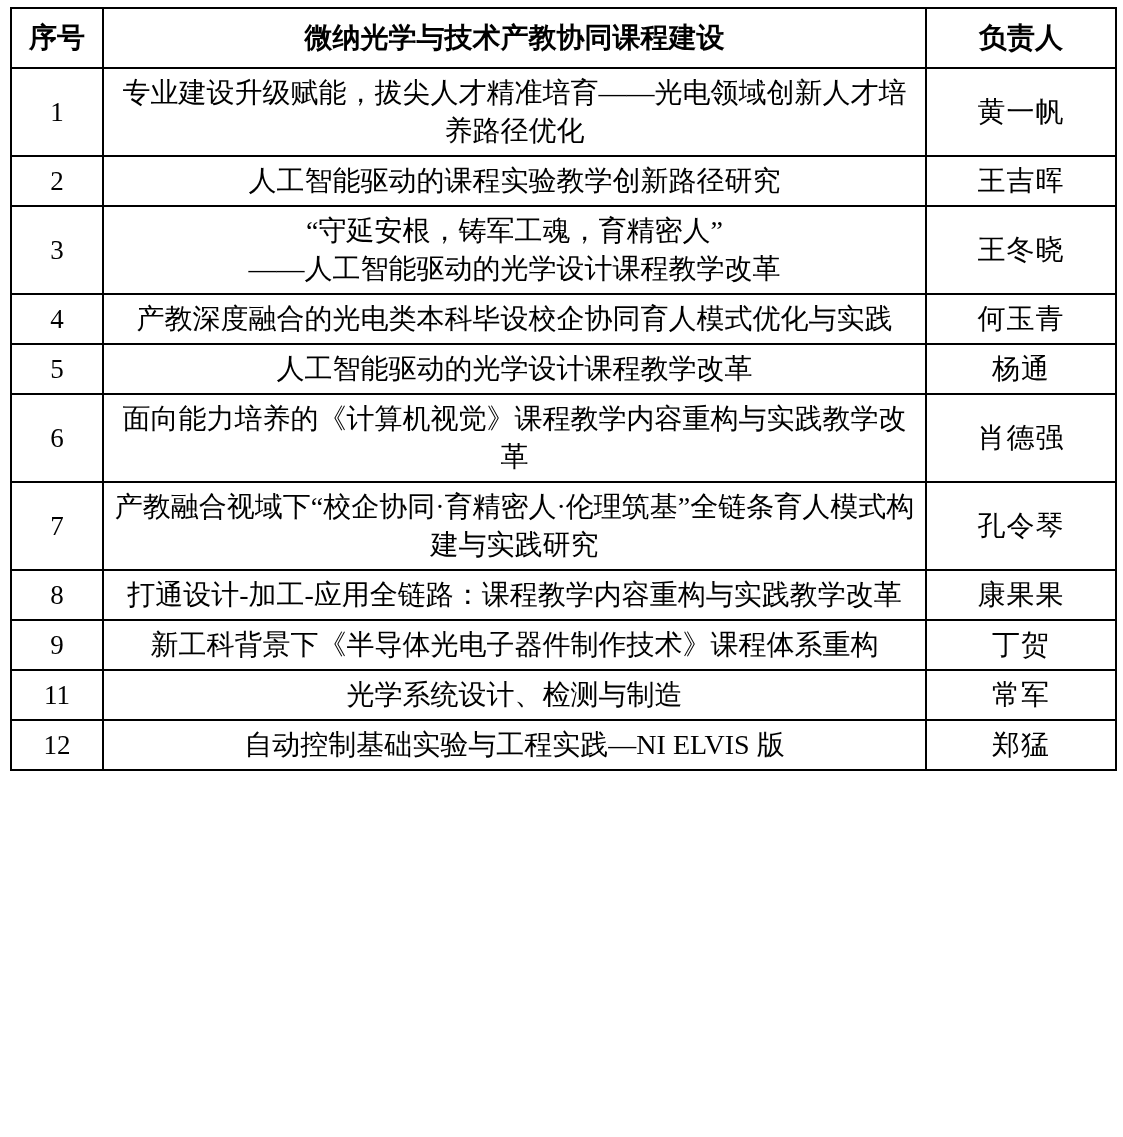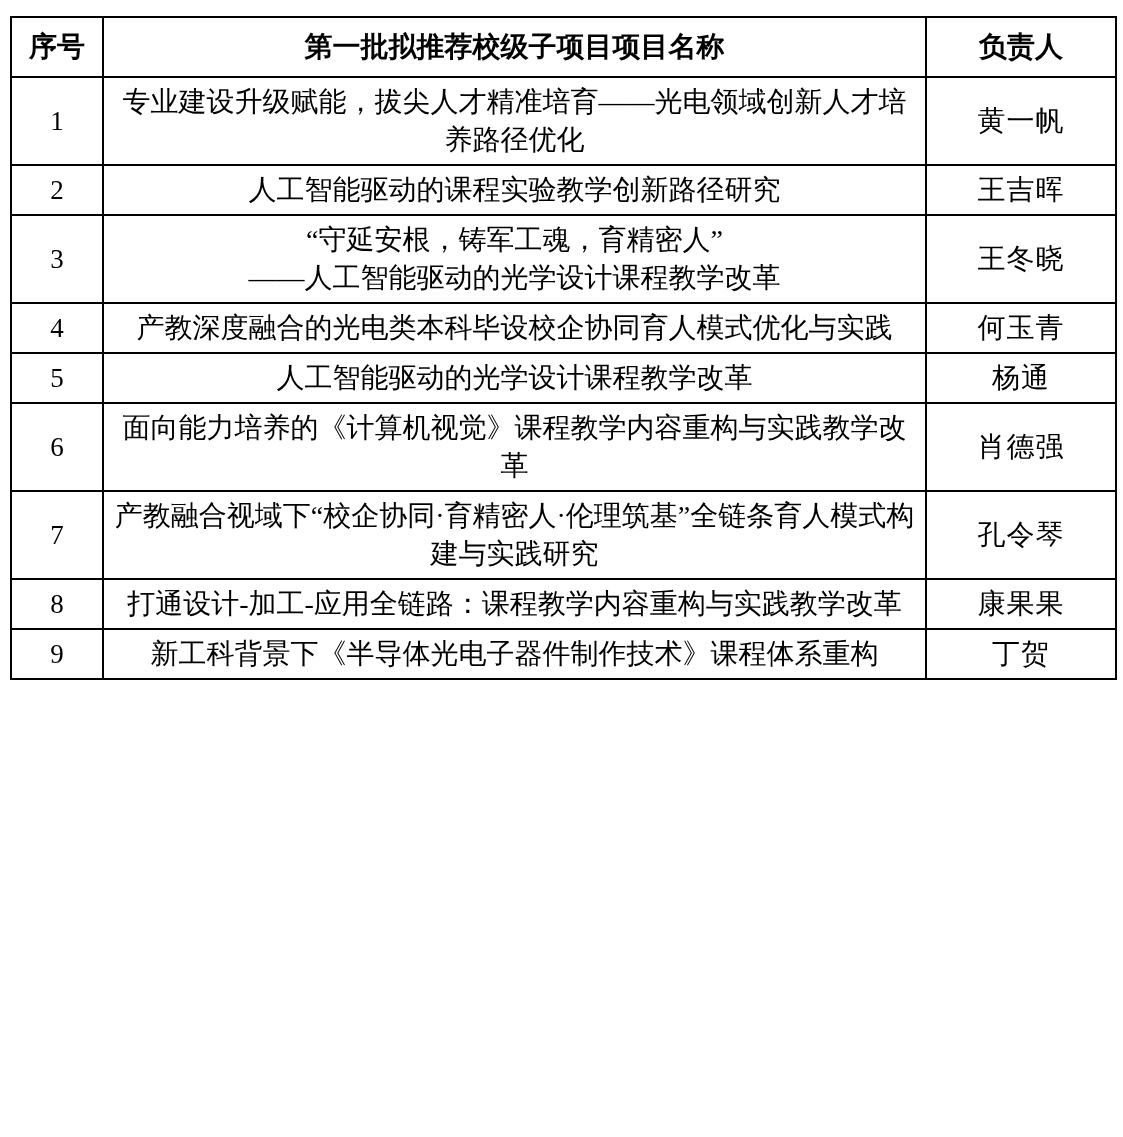--- a/index.html
+++ b/index.html
@@ -8,21 +8,21 @@
     background: #ffffff;
     width: 1123px;
     height: 1137px;
     font-family: "Liberation Serif", "DejaVu Serif", serif;
     color: #000000;
   }
   .page {
     box-sizing: border-box;
     width: 955px;
     height: 1137px;
-    padding: 16px 8px 10px 10px;
+    padding: 7px 8px 10px 10px;
   }
   table.project-table {
     border-collapse: collapse;
     table-layout: fixed;
     width: 1105px;
     background: #ffffff;
   }
   .project-table th,
   .project-table td {
     border: 2px solid #000000;
@@ -59,21 +59,21 @@
 <div class="page">
   <table class="project-table">
     <colgroup>
       <col class="c-no">
       <col class="c-proj">
       <col class="c-leader">
     </colgroup>
     <thead>
       <tr>
         <th>序号</th>
-        <th>第一批拟推荐校级子项目项目名称</th>
+        <th>微纳光学与技术产教协同课程建设</th>
         <th>负责人</th>
       </tr>
     </thead>
     <tbody id="table-body">
   <tr>
     <td class="cell-no">1</td>
     <td class="cell-project">专业建设升级赋能，拔尖人才精准培育——光电领域创新人才培养路径优化</td>
     <td class="cell-leader">黄一帆</td>
   </tr>
 
@@ -120,18 +120,28 @@
     <td class="cell-leader">康果果</td>
   </tr>
 
   <tr>
     <td class="cell-no">9</td>
     <td class="cell-project">新工科背景下《半导体光电子器件制作技术》课程体系重构</td>
     <td class="cell-leader">丁贺</td>
   </tr>
 
 
+  <tr>
+    <td class="cell-no">11</td>
+    <td class="cell-project">光学系统设计、检测与制造</td>
+    <td class="cell-leader">常军</td>
+  </tr>
 
+  <tr>
+    <td class="cell-no">12</td>
+    <td class="cell-project">自动控制基础实验与工程实践—NI ELVIS 版</td>
+    <td class="cell-leader">郑猛</td>
+  </tr>
 
 
 </tbody>
   </table>
 </div>
 
 </body></html>

